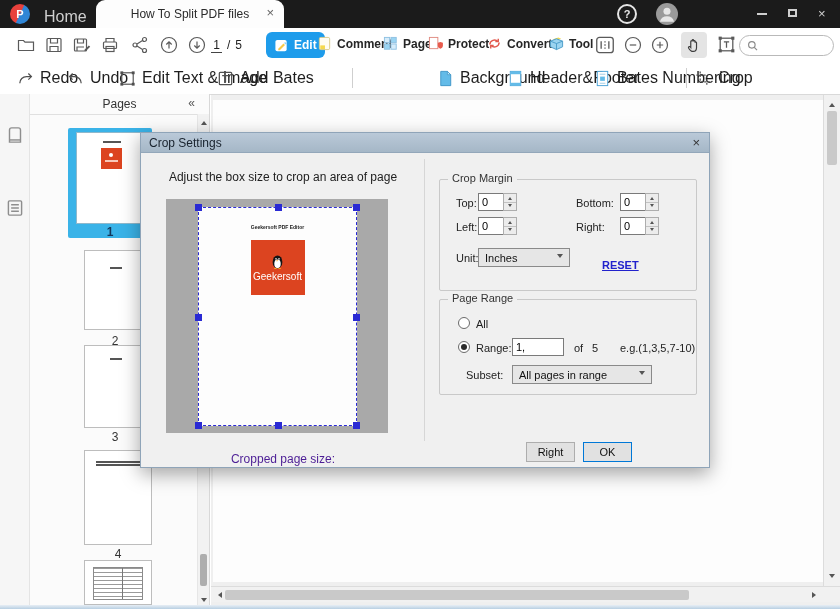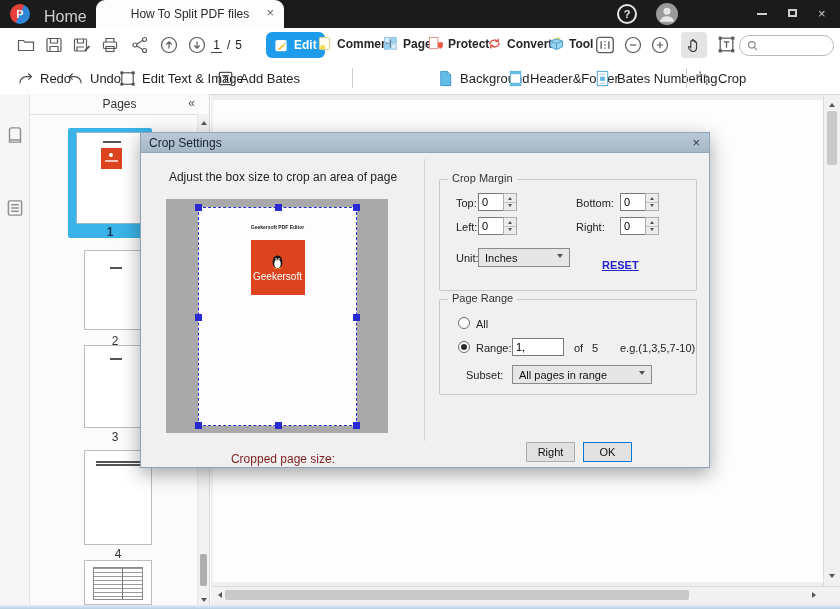--- a/index.html
+++ b/index.html
@@ -31,21 +31,21 @@
   .mode.active{top:4px;height:26px;padding:0 8px;background:var(--accent,#1e9ceb);border-radius:6px;color:#fff;}
   .r1btn{position:absolute;color:#5a5a5a;}
   .fitbox{left:594px;top:6px;width:22px;height:22px;}
   .hand-tool{left:681px;top:4px;width:26px;height:26px;background:#e4e4e4;border-radius:4px;display:flex;align-items:center;justify-content:center;color:#3d3d3d;}
   .search-pill{position:absolute;left:739px;top:7px;width:95px;height:21px;border:1px solid #b9b9b9;border-radius:11px;
     display:flex;align-items:center;padding:0 6px;box-sizing:border-box;gap:4px;color:#8a8a8a;background:#fff;}
   .search-pill input{border:0;outline:0;width:60px;font-size:11px;background:transparent;}
 
   
   #toolbar2{position:absolute;left:0;top:62px;width:840px;height:32px;background:#fff;border-bottom:1px solid #dcdcdc;}
-  .t2{position:absolute;top:0;height:32px;display:flex;align-items:center;gap:5px;font-size:13px;color:#1e1e1e;white-space:nowrap;}
+  .t2{position:absolute;top:0;height:32px;display:flex;align-items:center;gap:5px;font-size:16px;color:#1e1e1e;white-space:nowrap;}
   .t2 svg{color:#4f4f4f;}
   .t2sep{position:absolute;top:6px;width:1px;height:20px;background:#cfcfcf;}
 
   
   #leftrail{position:absolute;left:0;top:94px;width:30px;height:515px;background:#f6f6f6;border-right:1px solid #e4e4e4;box-sizing:border-box;}
   .rail-ic{position:absolute;left:4px;width:22px;height:22px;color:#8e8e8e;}
   #pagespanel{position:absolute;left:30px;top:94px;width:180px;height:515px;background:#fbfbfb;border-right:1px solid #d8d8d8;box-sizing:border-box;}
   .pp-header{position:absolute;left:0;top:0;width:100%;height:20px;border-bottom:1px solid #e0e0e0;font-size:12px;color:#333;}
   .pp-title{position:absolute;left:0;width:100%;top:3px;text-align:center;}
   .pp-collapse{position:absolute;right:14px;top:2px;color:#555;font-size:12px;}
@@ -77,21 +77,21 @@
   .dlg-close{position:absolute;right:9px;top:2px;font-size:13px;color:#333;}
   .dlg-instruction{position:absolute;left:14px;top:37px;width:256px;text-align:center;font-size:12px;color:#222;}
   .preview{position:absolute;left:25px;top:66px;width:222px;height:234px;background:#a9a9a9;}
   .pv-page{position:absolute;left:32px;top:8px;width:159px;height:219px;background:#fdfdfd;}
   .crop-box{position:absolute;inset:0;border:1px dashed var(--handle,#2a2ad4);}
   .ch{position:absolute;width:7px;height:7px;background:var(--handle,#2a2ad4);}
   .pv-doc-header{position:absolute;left:0;top:17px;width:100%;text-align:center;font-size:5px;font-weight:bold;color:#222;}
   .pv-logo{position:absolute;left:50%;top:33px;transform:translateX(-50%);width:54px;height:55px;background:var(--red,#dc4420);
     display:flex;flex-direction:column;align-items:center;justify-content:center;gap:1px;}
   .pv-logo-text{color:#fff;font-size:10px;}
-  .dlg-footer-label{position:absolute;left:14px;top:319px;width:256px;text-align:center;font-size:12px;color:#7f1d1d;}
+  .dlg-footer-label{position:absolute;left:14px;top:319px;width:256px;text-align:center;font-size:12px;color:#4c1d95;}
   .dlg-divider{position:absolute;left:283px;top:26px;width:1px;height:282px;background:#d6d6d6;}
   .group{position:absolute;border:1px solid #c9c9c9;border-radius:2px;box-sizing:border-box;}
   .group-title{position:absolute;top:-8px;left:8px;background:#f0f0f0;padding:0 4px;font-size:11px;color:#333;}
   .flabel{position:absolute;font-size:11px;color:#222;white-space:nowrap;}
   .numbox{position:absolute;width:26px;height:18px;border:1px solid #7a7a7a;background:#fff;font-size:11px;padding:0 3px;box-sizing:border-box;outline:none;}
   .spin{position:absolute;width:14px;height:18px;border:1px solid #adadad;background:#ececec;box-sizing:border-box;display:flex;flex-direction:column;}
   .spin span{flex:1;display:flex;align-items:center;justify-content:center;}
   .spin span:first-child{border-bottom:1px solid #c2c2c2;}
   .dropdown{position:absolute;height:19px;border:1px solid #8a8a8a;background:#e6e6e6;font-size:11px;color:#111;
     display:flex;align-items:center;padding:0 6px;box-sizing:border-box;}

